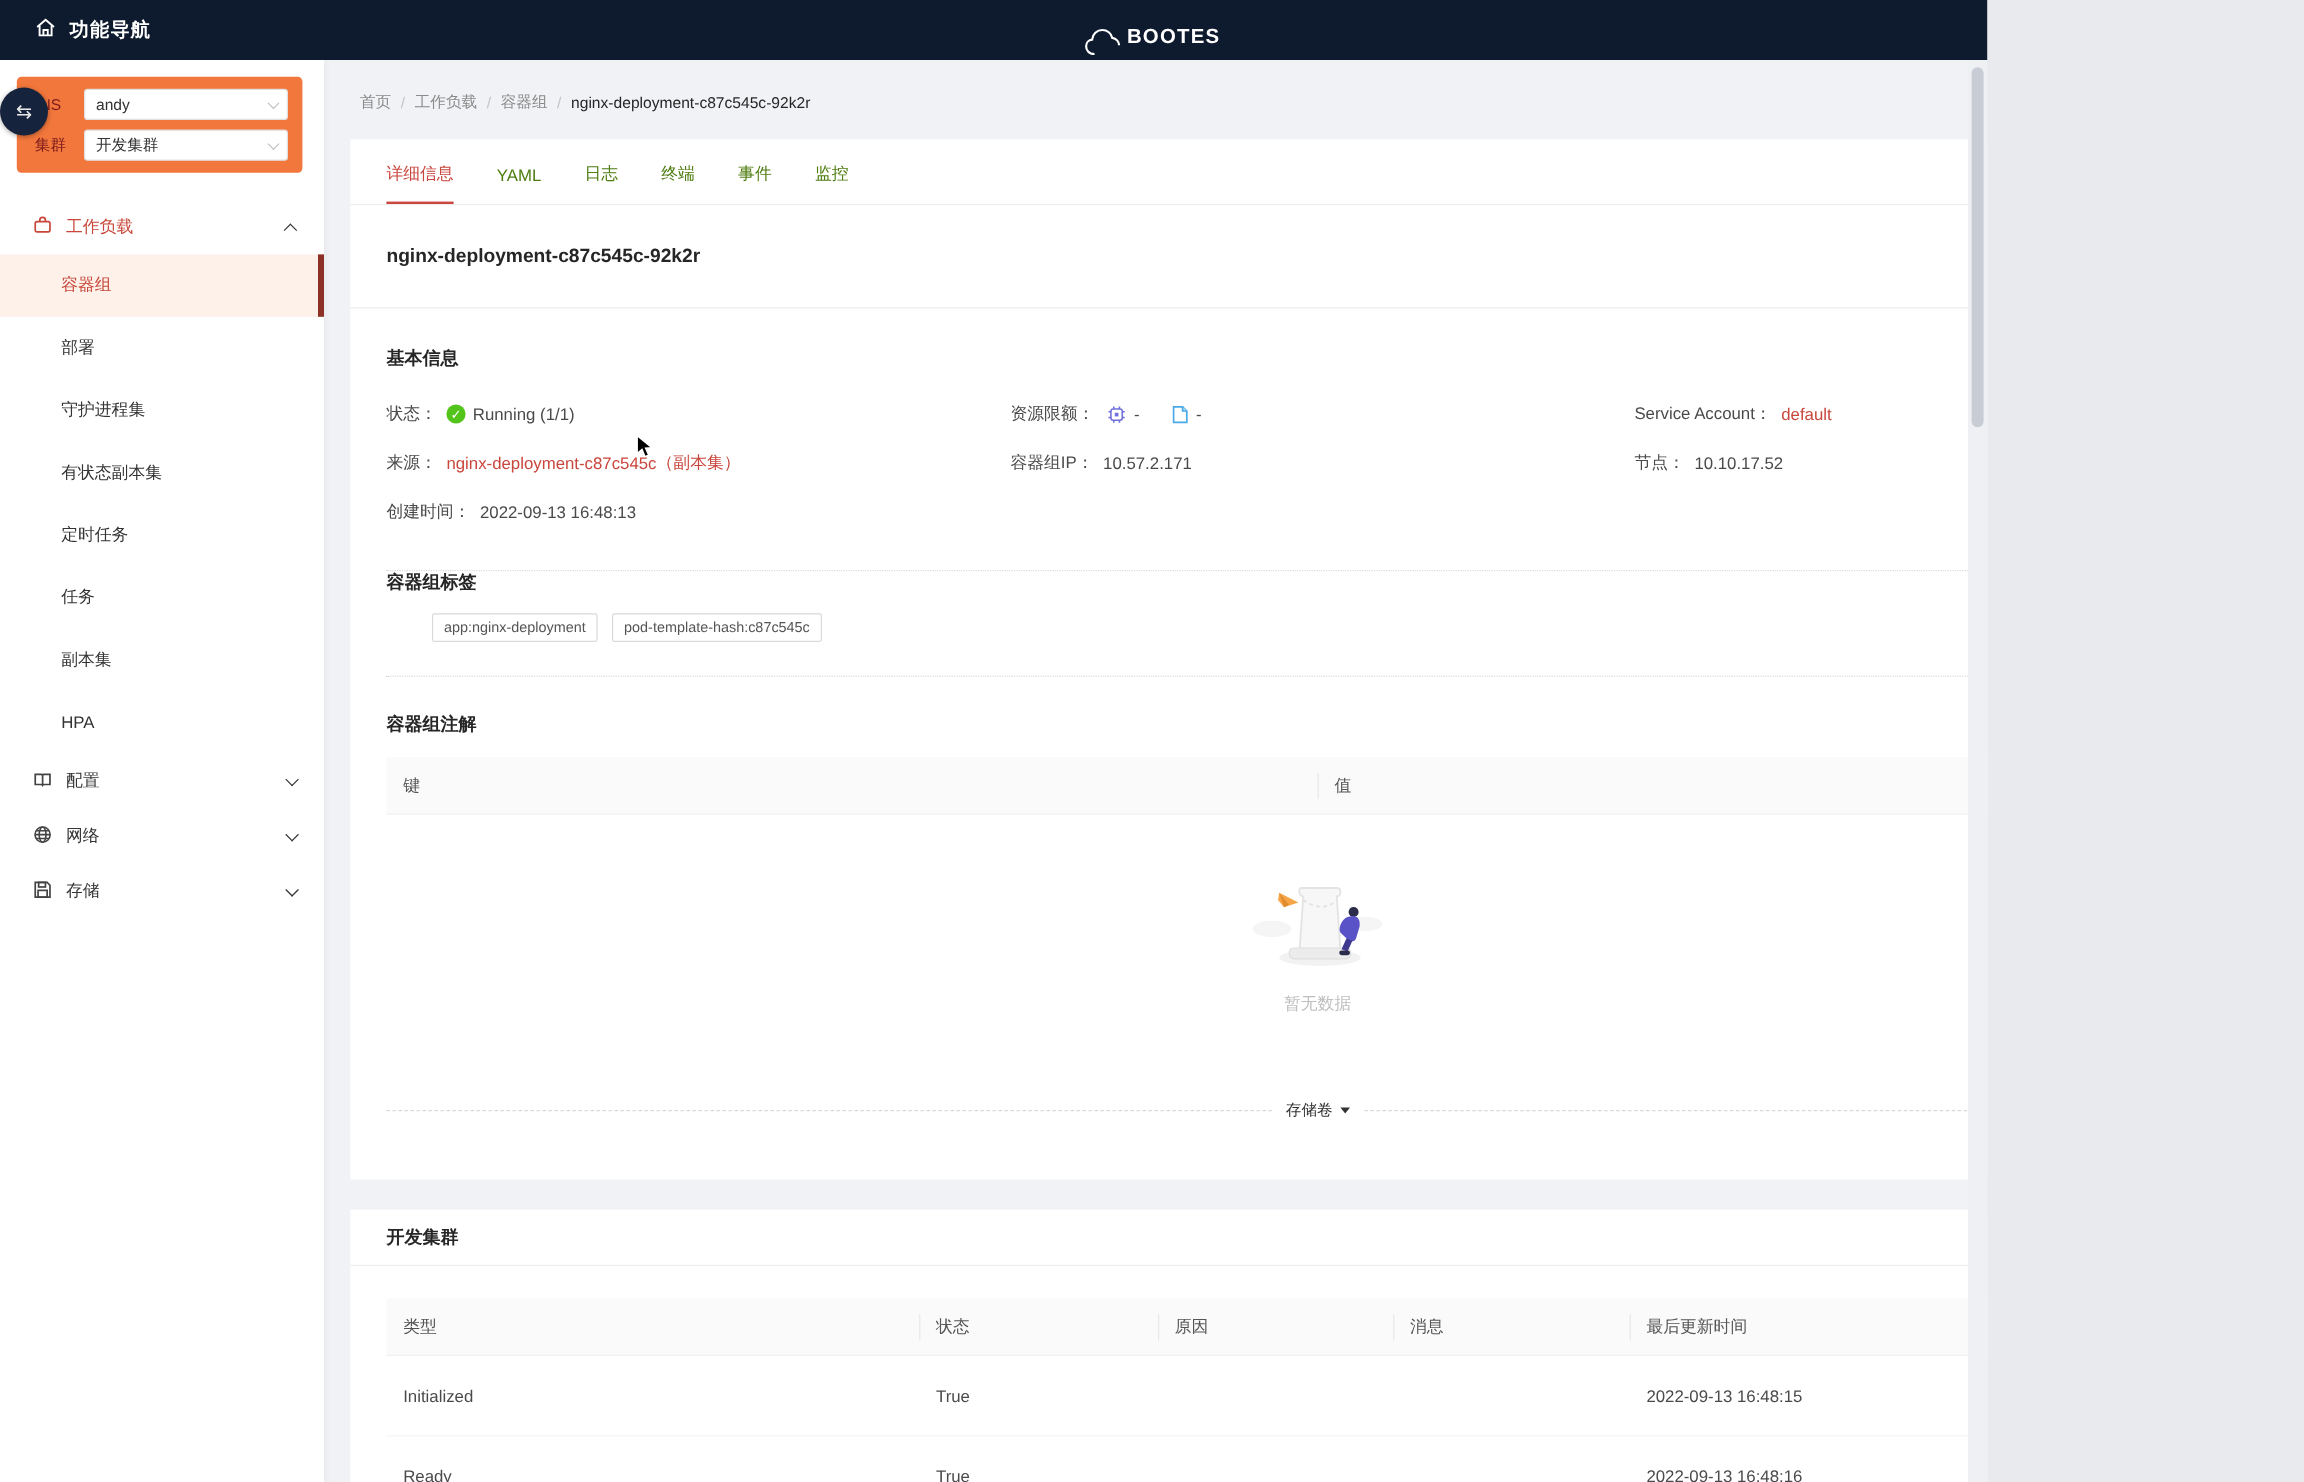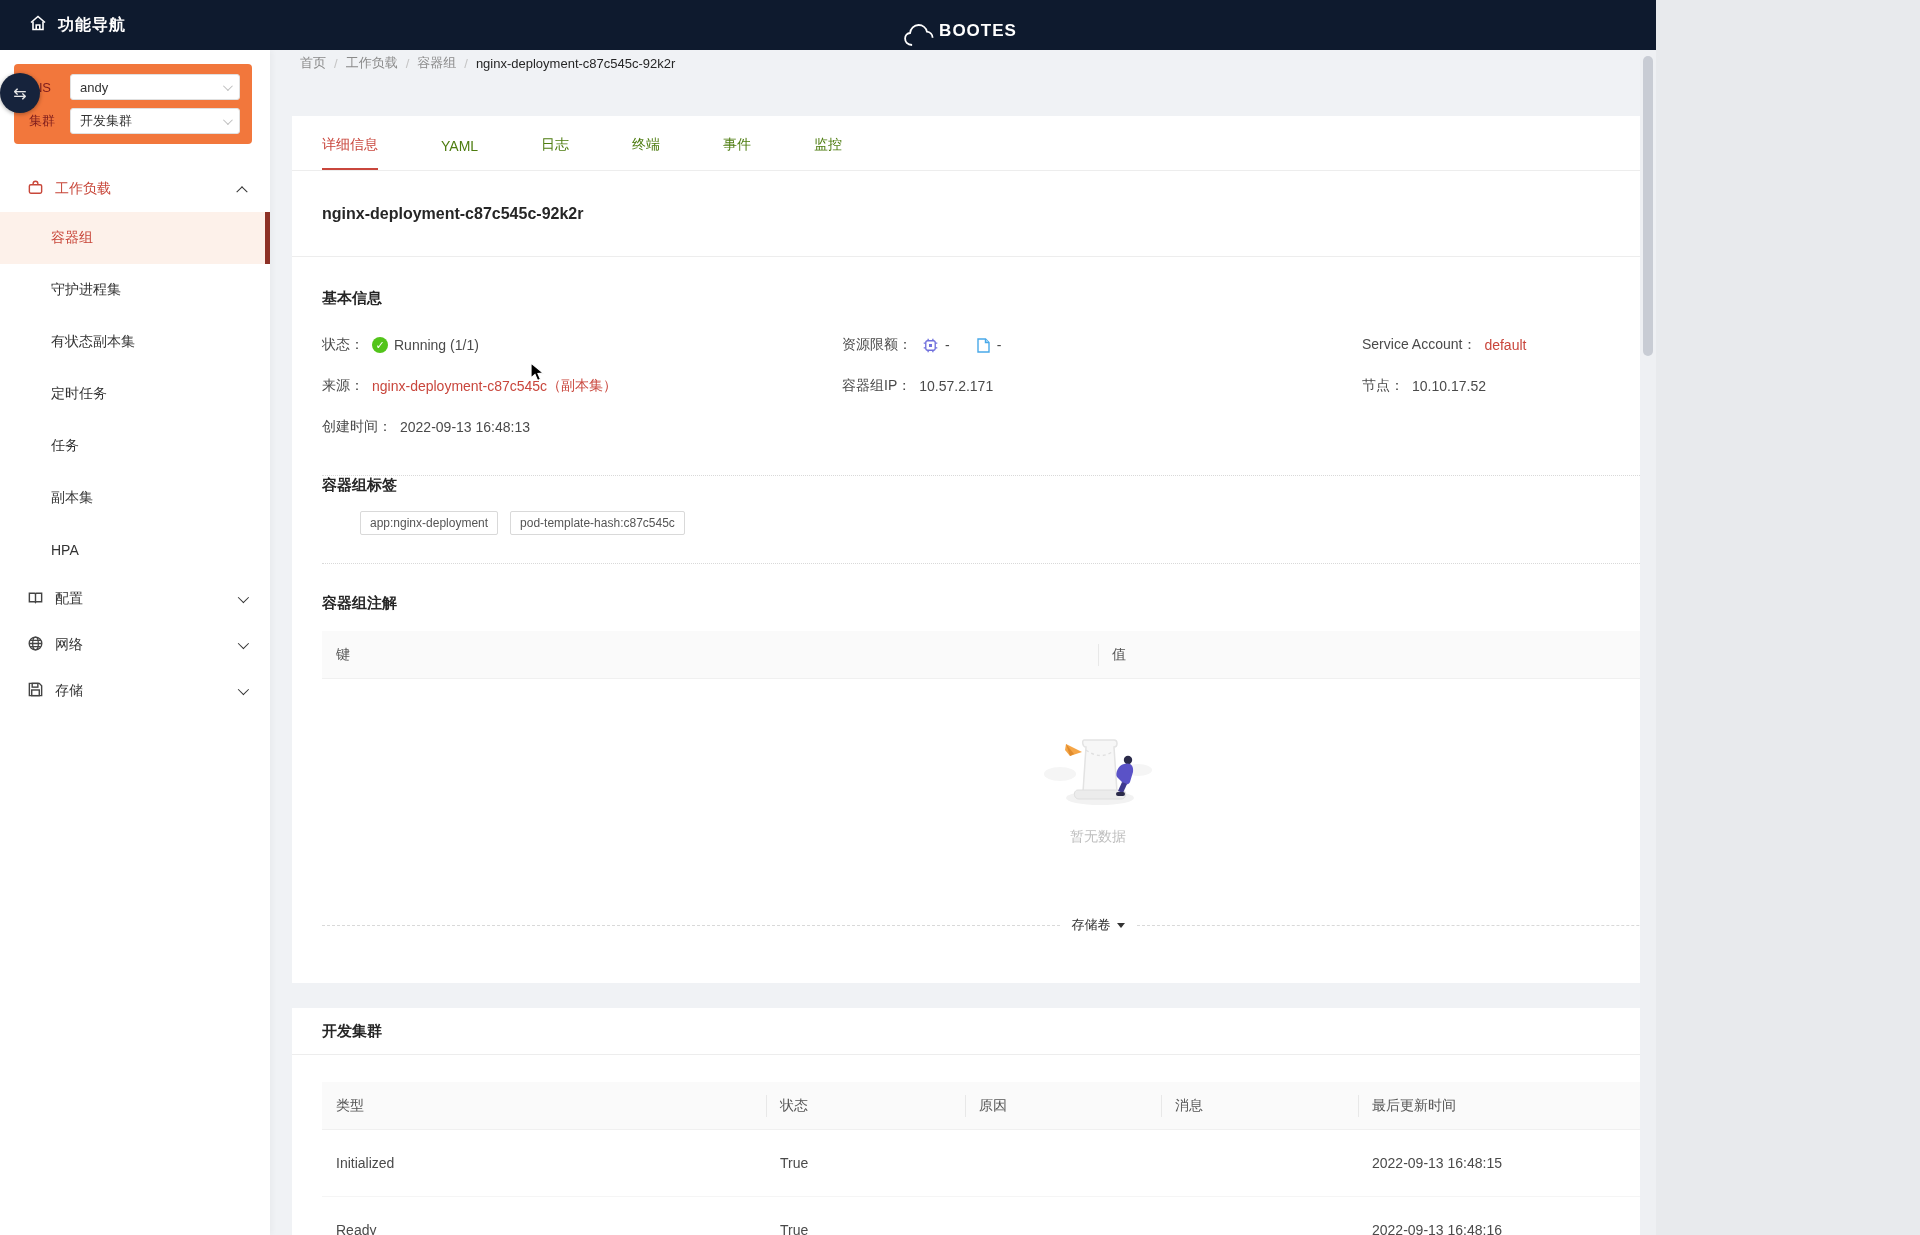--- a/index.html
+++ b/index.html
@@ -30,30 +30,30 @@
   .menu-item { height:52px; display:flex; align-items:center; padding-left:51px; font-size:14px; color:#333; cursor:pointer; position:relative; }
   .menu-item.selected { background:#fdf1ea; color:#c8473a; }
   .menu-item.selected::after { content:""; position:absolute; right:0; top:0; bottom:0; width:5px; background:#8d3126; }
   .chev { width:8px; height:8px; border-right:1.6px solid #333; border-bottom:1.6px solid #333; display:inline-block; }
   .chev.up { transform:rotate(-135deg) translate(-2px,-2px); }
   .chev.down { transform:rotate(45deg) translateY(-2px); }
   .chev.sm { width:7px; height:7px; border-color:#bfbfbf; }
 
   
   .main { position:absolute; left:270px; top:50px; right:0; bottom:0; }
-  .breadcrumb { position:absolute; left:30px; top:4px; font-size:13px; color:#8a8a8a; display:flex; gap:8px; align-items:center; }
+  .breadcrumb { position:absolute; left:30px; top:26px; font-size:13px; color:#8a8a8a; display:flex; gap:8px; align-items:center; }
   .breadcrumb .sep { color:#c4c4c4; }
   .breadcrumb .crumb { cursor:pointer; }
   .breadcrumb .last { color:#262626; }
 
   .card { position:absolute; left:22px; width:1612px; background:#fff; }
   .card1 { top:66px; height:867px; }
   .card2 { top:958px; height:300px; }
 
-  .tabbar { height:55px; border-bottom:1px solid #ededed; display:flex; align-items:flex-end; padding:0 30px; gap:63px; }
+  .tabbar { height:55px; border-bottom:1px solid #ededed; display:flex; align-items:flex-end; padding:0 30px; gap:36px; }
   .tab { font-size:14px; color:#4d7c0f; padding-bottom:14px; cursor:pointer; border-bottom:2px solid transparent; }
   .tab.active { color:#c9463c; border-bottom-color:#c9463c; }
 
   .titlerow { height:86px; border-bottom:1px solid #ededed; display:flex; align-items:center; justify-content:space-between; padding:0 28px 0 30px; }
   .page-title { font-size:16px; font-weight:bold; color:#262626; }
   .action-btn { height:32px; min-width:84px; border:1px solid #d9d9d9; border-radius:5px; background:#fff; display:flex; align-items:center; justify-content:center; gap:8px; font-size:14px; color:#333; cursor:pointer;padding-left:40px; }
 
   .body-pad { padding:0 30px; }
   .sec-heading { font-size:15px; font-weight:bold; color:#262626; }
   .h-basic { margin-top:32px; }
@@ -151,20 +151,23 @@
               <path d="M6.5 6 V4.8 a2.5 2.5 0 0 1 5 0 V6"></path>
           </svg>
         </span>
         <span class="g-label">工作负载</span>
         <span class="chev up"></span>
       </div>
       <div class="menu-item selected">
           <span>容器组</span>
         </div>
       <div class="menu-item">
+          <span>部署</span>
+        </div>
+      <div class="menu-item">
           <span>守护进程集</span>
         </div>
       <div class="menu-item">
           <span>有状态副本集</span>
         </div>
       <div class="menu-item">
           <span>定时任务</span>
         </div>
       <div class="menu-item">
           <span>任务</span>

